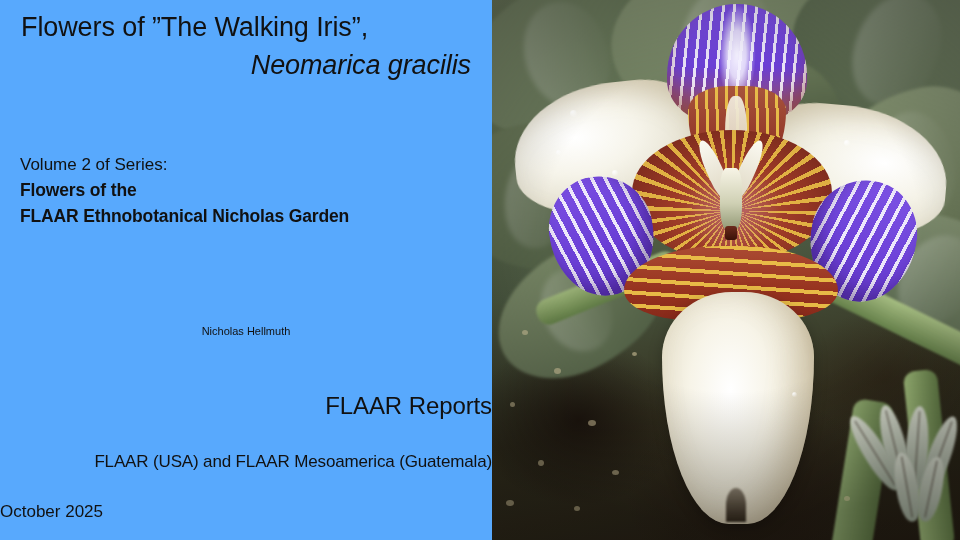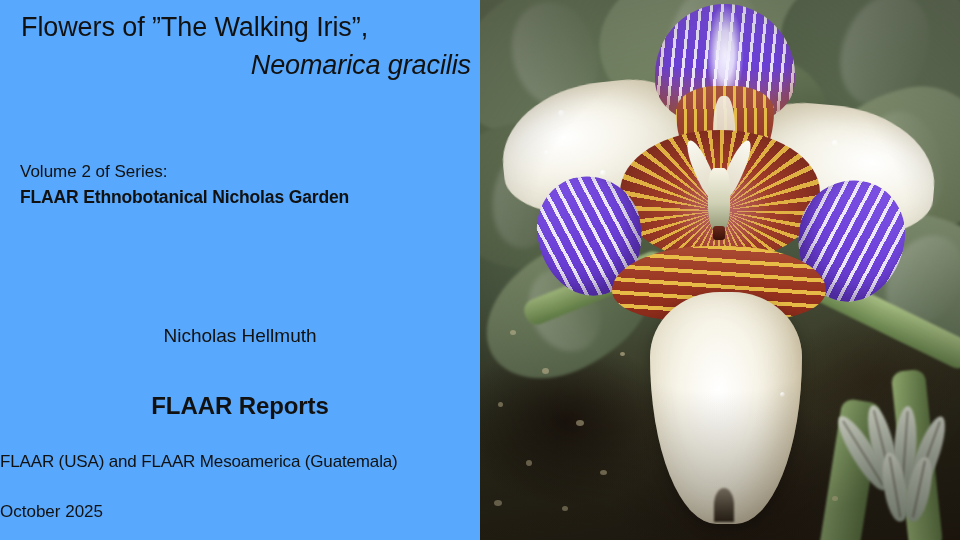--- a/index.html
+++ b/index.html
@@ -44,62 +44,62 @@
     white-space: nowrap;
   }
   .title-line.species {
     font-style: italic;
     text-align: right;
   }
 
   .series-block {
     position: absolute;
     left: 20px;
-    top: 159px;
+    top: 152px;
     width: 455px;
   }
   .series-lead {
     font-size: 17px;
     line-height: 25px;
     font-weight: 400;
   }
   .series-bold {
     font-size: 17.5px;
     line-height: 26px;
     font-weight: 700;
     letter-spacing: -0.15px;
   }
 
   .author {
     position: absolute;
     left: 0;
     right: 0;
     top: 325px;
     text-align: center;
-    font-size: 19px;
+    font-size: 11px;
     font-weight: 400;
   }
 
   .imprint {
     position: absolute;
     left: 0;
     right: 0;
     top: 392px;
-    text-align: center;
+    text-align: right;
     font-size: 24px;
-    font-weight: 700;
+    font-weight: 400;
     letter-spacing: -0.1px;
   }
 
   .orgs {
     position: absolute;
     left: 0;
     right: 0;
     top: 452px;
-    text-align: left;
+    text-align: right;
     font-size: 17px;
     font-weight: 400;
     letter-spacing: -0.15px;
   }
 
   .date {
     position: absolute;
     left: 0;
     right: 0;
     top: 502px;
@@ -381,29 +381,30 @@
     inset: 0;
     pointer-events: none;
     background: radial-gradient(ellipse 340px 300px at 50% 42%, rgba(0,0,0,0) 55%, rgba(0,0,0,0.28) 100%);
   }
 </style>
 </head>
 <body>
 
 <div id="cover">
 
-  <div class="text-panel" style="background: rgb(88, 169, 253);">
+  <div class="text-panel" style="background: rgb(88, 169, 253); padding-left: 12px;">
 
     <div class="title-block">
       <div class="title-line">Flowers of ”The Walking Iris”,</div>
       <div class="title-line species">Neomarica gracilis</div>
     </div>
 
     <div class="series-block">
       <div class="series-lead">Volume 2 of Series:</div>
+      <div class="series-bold">Flowers of the</div>
       <div class="series-bold">FLAAR Ethnobotanical Nicholas Garden</div>
     </div>
 
     <div class="author">Nicholas Hellmuth</div>
 
     <div class="imprint">FLAAR Reports</div>
 
     <div class="orgs">FLAAR (USA) and FLAAR Mesoamerica (Guatemala)</div>
 
     <div class="date">October 2025</div>

